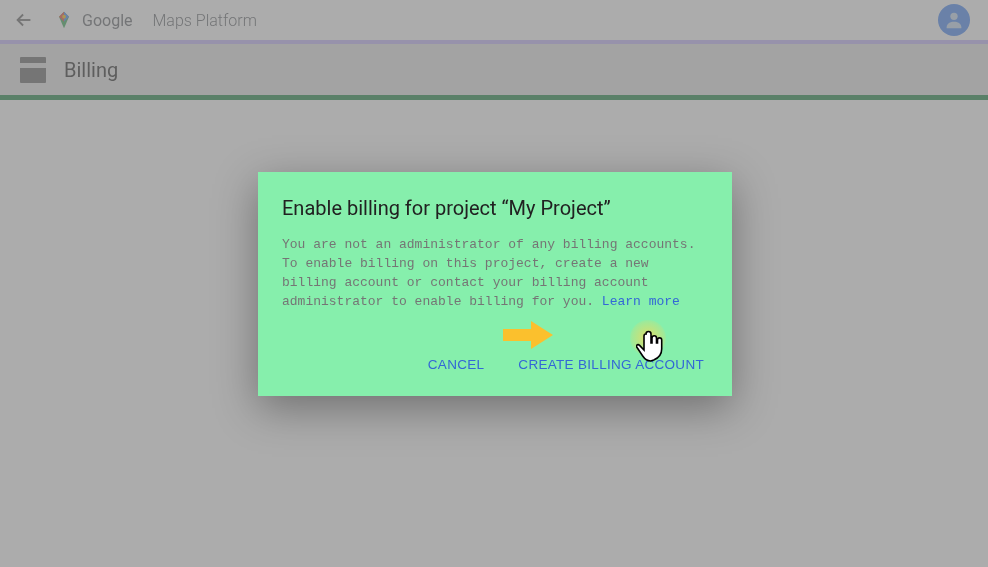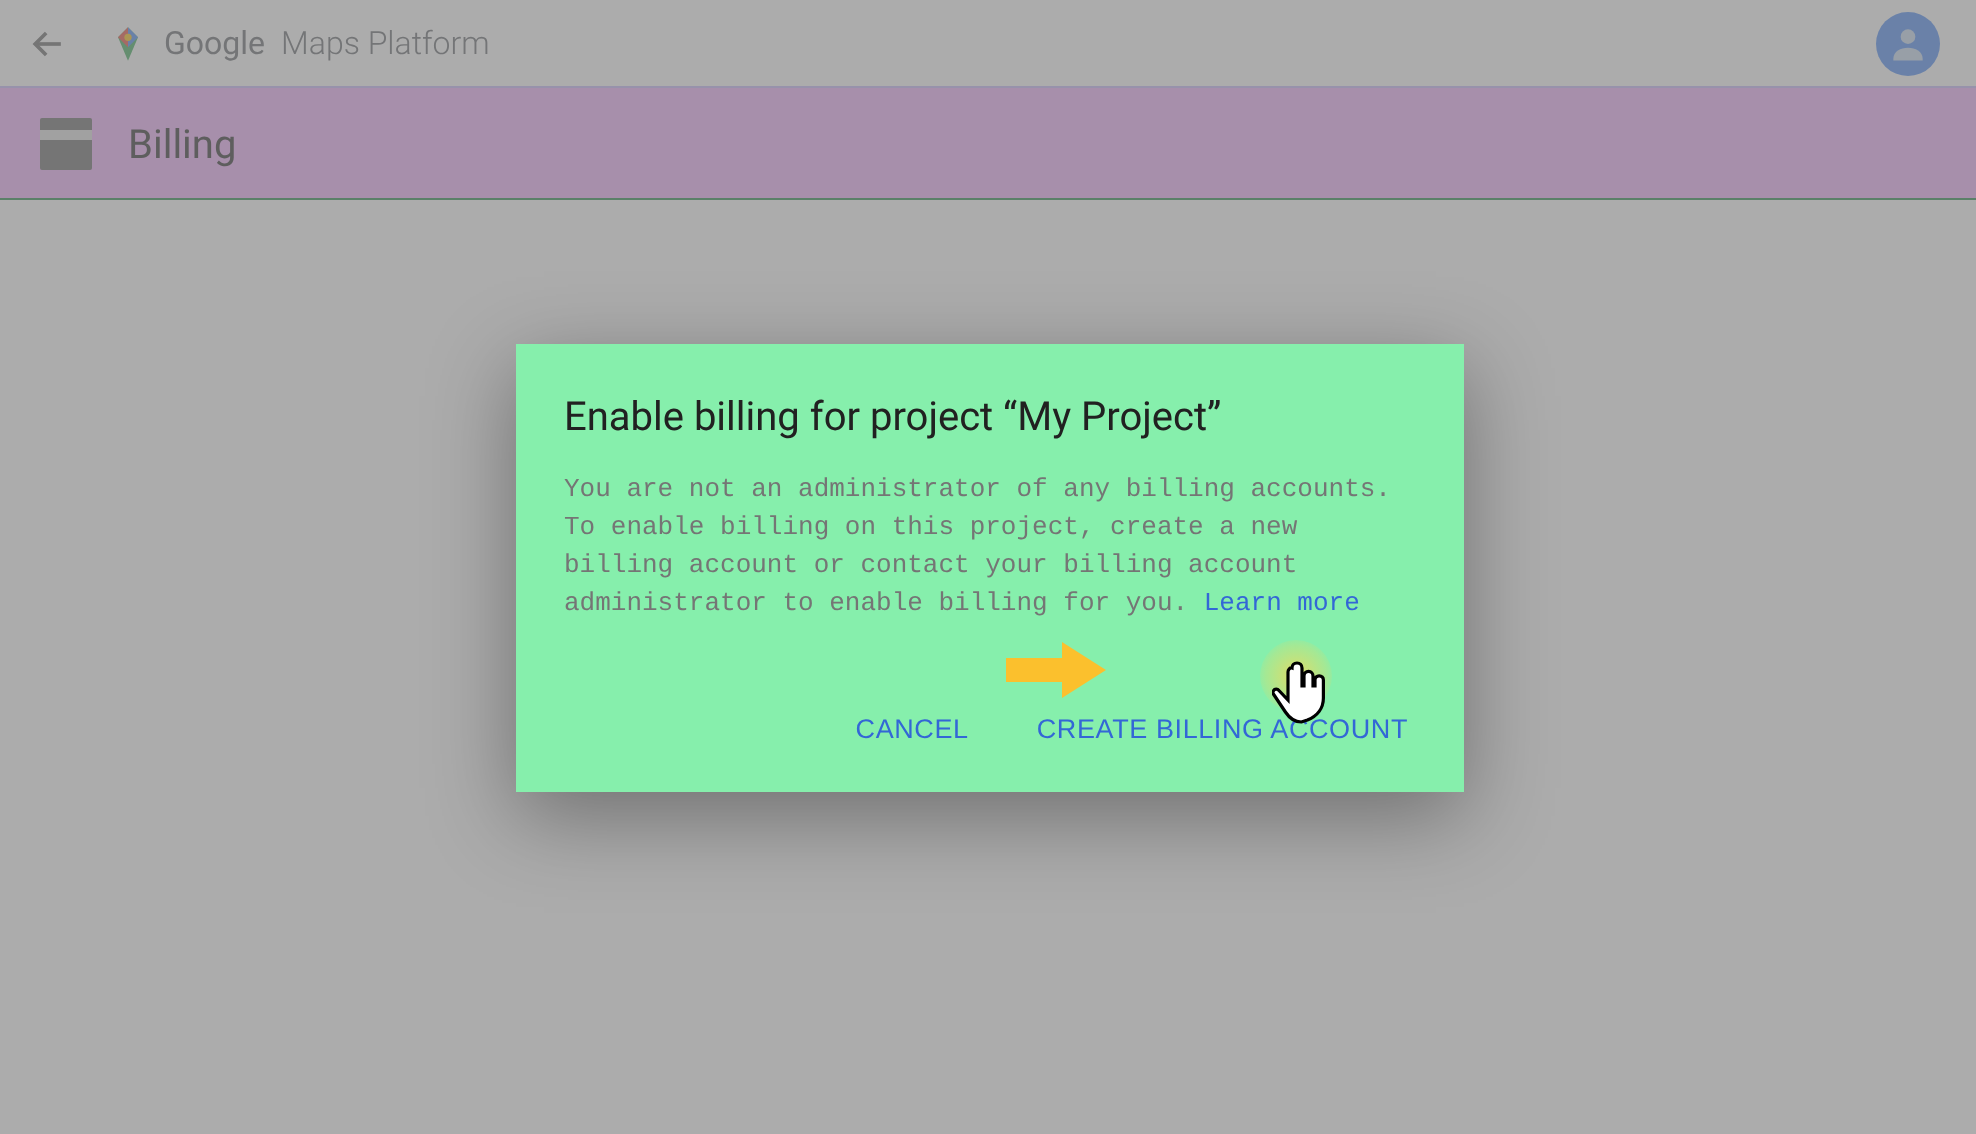--- a/index.html
+++ b/index.html
@@ -10,54 +10,54 @@
       height: 567px;
       overflow: hidden;
       position: relative;
     }
     
     .topbar {
       height: 44px;
       display: flex;
       align-items: center;
       padding: 0 12px;
-      border-bottom: 1px solid #c4b5fd;
+      border-bottom: 4px solid #c4b5fd;
       background: #fff;
     }
     .back-arrow {
       width: 24px; height: 24px;
       display: flex; align-items: center; justify-content: center;
       margin-right: 18px;
       cursor: pointer;
       color: #616161;
     }
     .brand {
       display: flex; align-items: center;
       font-size: 16px;
       color: #5f6368;
     }
     .maps-logo { width: 20px; height: 20px; margin-right: 8px; }
     .brand-google { color: #5f6368; font-weight: 400; }
-    .brand-platform { color: #5f6368; font-weight: 300; margin-left: 8px; }
+    .brand-platform { color: #5f6368; font-weight: 300; margin-left: 20px; }
     .spacer { flex: 1; }
     .avatar {
       width: 32px; height: 32px; border-radius: 50%;
       background: #4285f4;
       margin-right: 6px;
       display: flex; align-items: center; justify-content: center;
     }
     .avatar svg { width: 22px; height: 22px; }
     
     .subbar {
       height: 56px;
       display: flex;
       align-items: center;
       padding: 0 20px;
-      border-bottom: 1px solid #15803d;
-      background: #f0abfc;
+      border-bottom: 5px solid #15803d;
+      background: #e5e5e5;
     }
     .billing-icon {
       width: 26px; height: 26px;
       margin-right: 18px;
       background: #616161;
       position: relative;
       border-radius: 1px;
     }
     .billing-icon::before {
       content: "";

